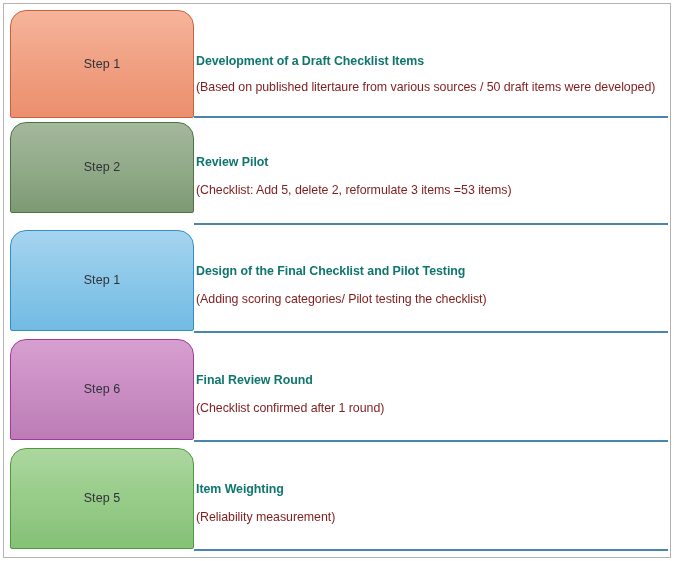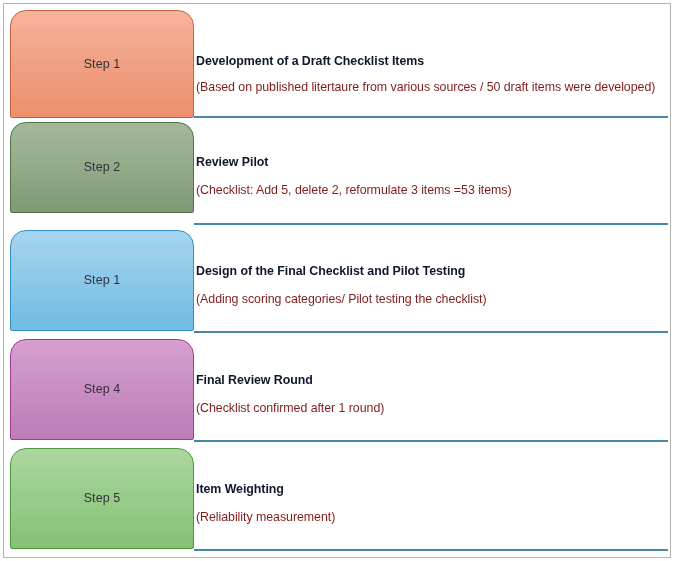--- a/index.html
+++ b/index.html
@@ -75,21 +75,21 @@
     position: absolute;
     left: 196px;
     right: 8px;
     top: 0;
     padding-top: 0;
   }
 
   .step-title {
     font-size: 12.4px;
     font-weight: bold;
-    color: #0f172a;
+    color: #0f766e;
     line-height: 1.25;
     margin: 0;
     letter-spacing: -0.05px;
   }
 
   .step-sub {
     font-size: 12.4px;
     font-weight: 400;
     color: #7f1d1d;
     line-height: 1.45;
@@ -150,21 +150,21 @@
       </div>
       <div class="step-text" style="top:34px;">
         <p class="step-title">Design of the Final Checklist and Pilot Testing</p>
         <p class="step-sub" style="margin-top:11px;">(Adding scoring categories/ Pilot testing the checklist)</p>
       </div>
       <div class="step-divider" style="top:101px;"></div>
     </div>
 
     <div class="step-row" style="top:339px; height:105px;">
       <div class="step-box fill-step4" style="height:101px;">
-        <span class="step-label">Step 4</span>
+        <span class="step-label">Step 6</span>
       </div>
       <div class="step-text" style="top:34px;">
         <p class="step-title">Final Review Round</p>
         <p class="step-sub" style="margin-top:11px;">(Checklist confirmed after 1 round)</p>
       </div>
       <div class="step-divider" style="top:101px;"></div>
     </div>
 
     <div class="step-row" style="top:448px; height:105px;">
       <div class="step-box fill-step5" style="height:101px;">

